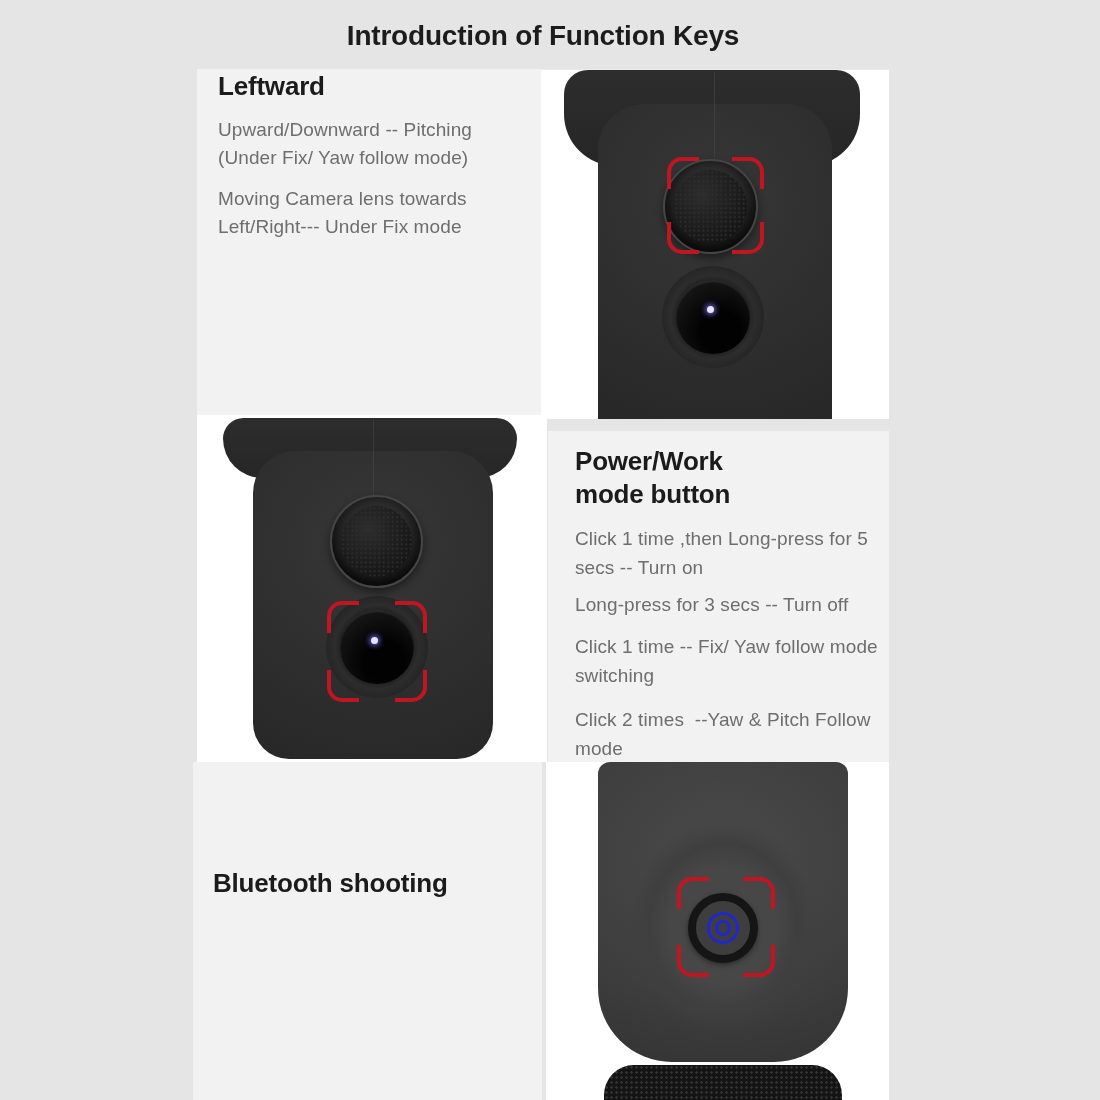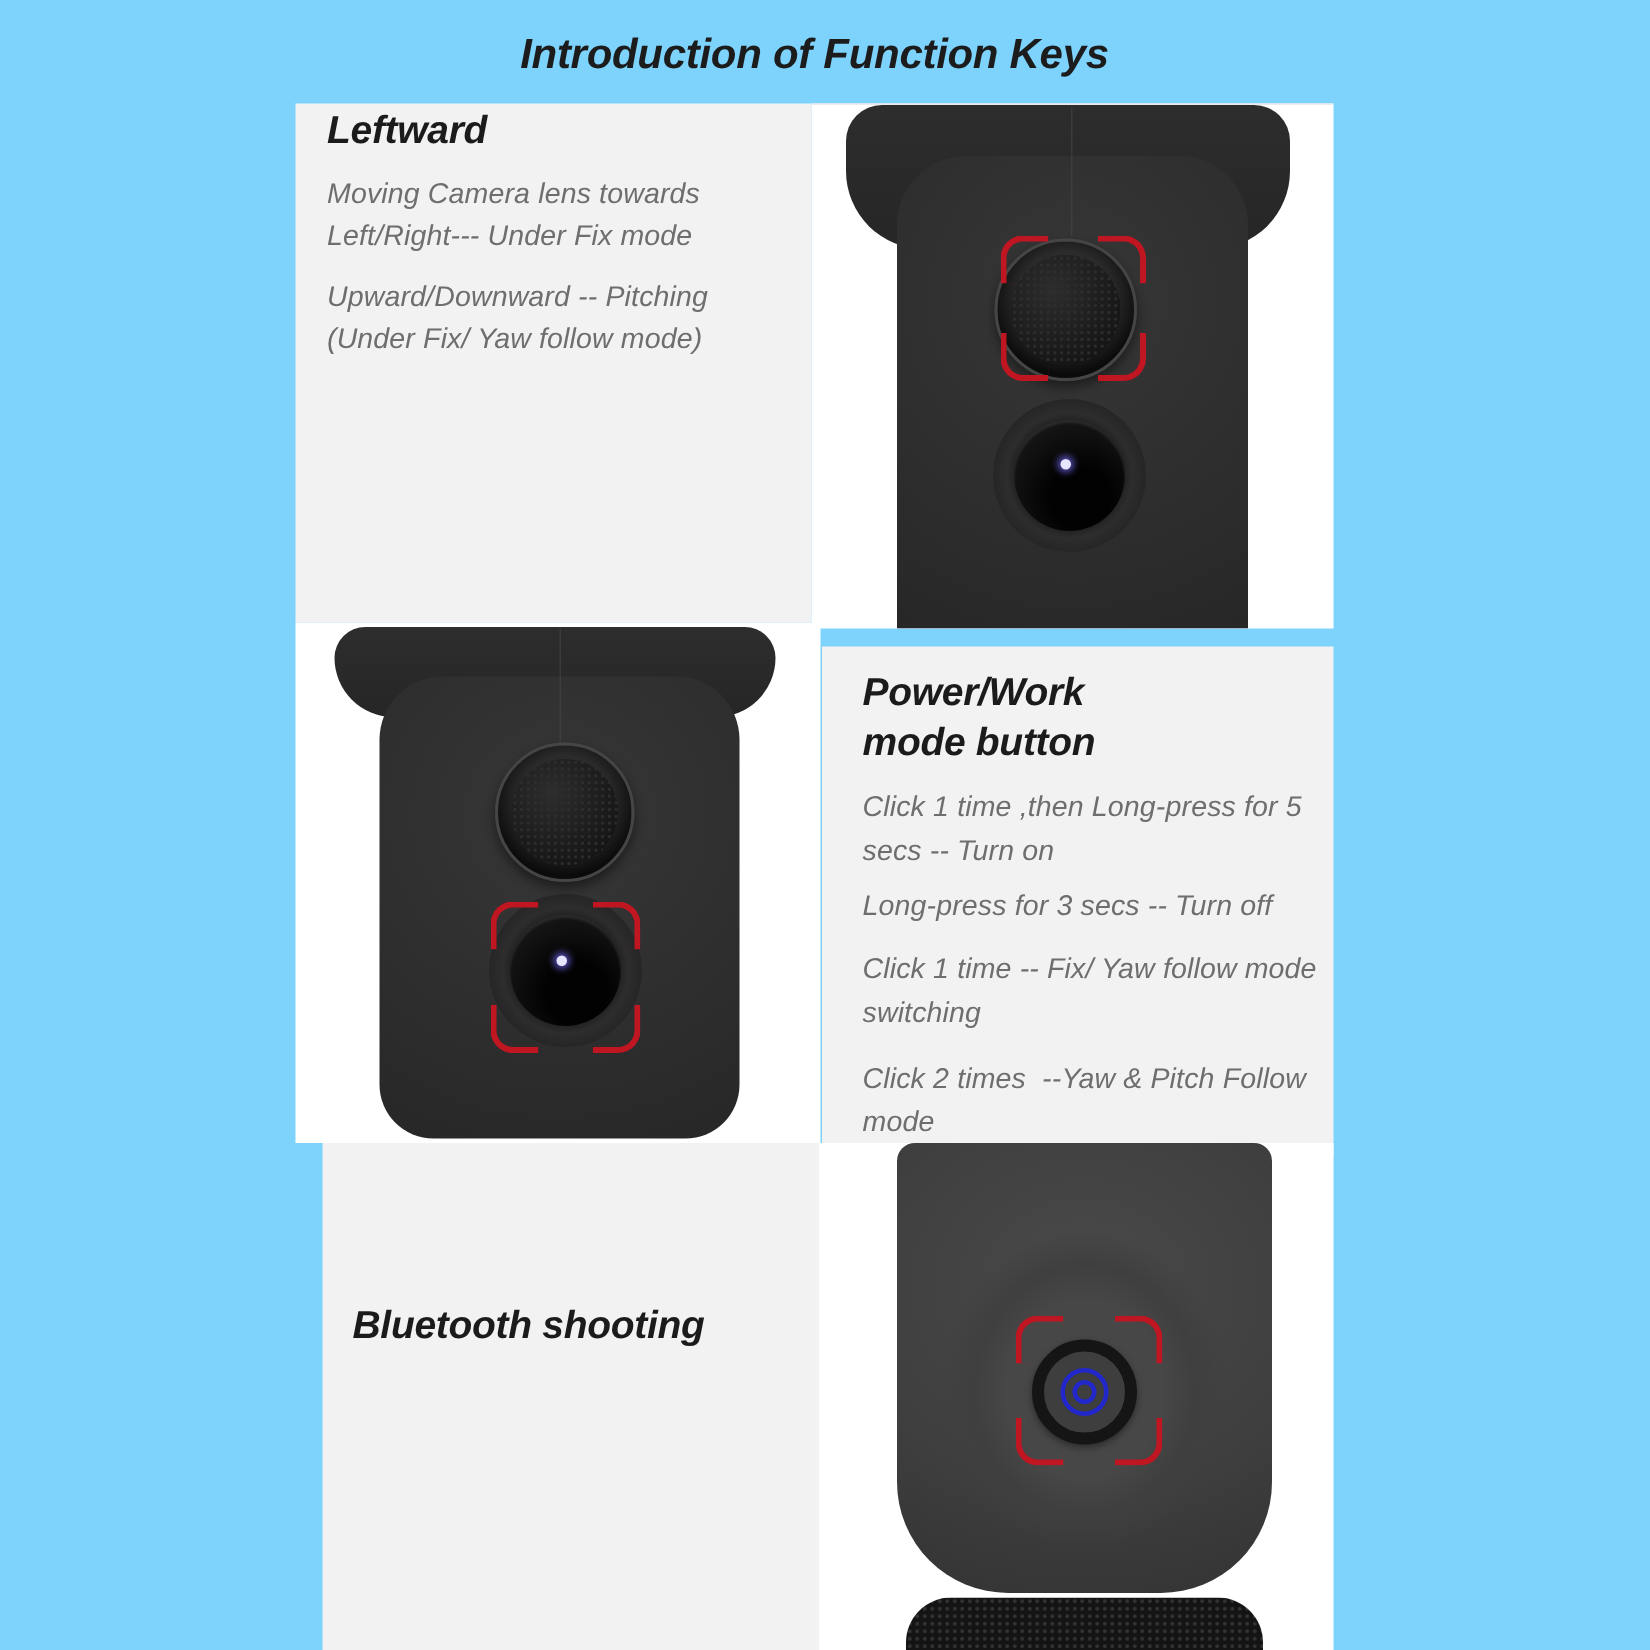--- a/index.html
+++ b/index.html
@@ -1,17 +1,17 @@
 <!DOCTYPE html>
 <html><head>
 <meta charset="utf-8">
 <style>
   html,body{margin:0;padding:0;background:#ffffff;}
-  .page{position:relative;width:1100px;height:1100px;background:#7dd3fc;overflow:hidden;
-        font-family:"Liberation Sans",sans-serif;font-style:italic;}
+  .page{position:relative;width:1100px;height:1100px;background:#e5e5e5;overflow:hidden;
+        font-family:"Liberation Sans",sans-serif;}
 
   
   .title{position:absolute;left:197px;top:16px;width:692px;margin:0;text-align:center;
          font-size:28px;font-weight:700;color:#1c1c1c;letter-spacing:-.2px;line-height:40px;}
   .panel{position:absolute;background:#f2f2f2;box-sizing:border-box;}
   .panel h2{margin:0;font-size:26px;font-weight:700;color:#1b1b1b;line-height:34px;letter-spacing:-.2px;}
   .para{margin:13px 0 0;color:#6e6e6e;font-size:19px;letter-spacing:.1px;}
   .line{display:block;white-space:pre-wrap;}
   .p-joy{padding-left:21px;}
   .p-joy .para{line-height:28px;}
@@ -61,26 +61,26 @@
 </head>
 <body>
 
 <div class="page">
 
   <h1 class="title">Introduction of Function Keys</h1>
 
   <section class="panel p-joy" style="left:197px;top:69px;width:344px;height:346px;">
     <h2>Leftward</h2>
     <p class="para">
+      <span class="line">Upward/Downward -- Pitching</span>
+      <span class="line">(Under Fix/ Yaw follow mode)</span>
+    </p>
+    <p class="para">
       <span class="line">Moving Camera lens towards</span>
       <span class="line">Left/Right--- Under Fix mode</span>
-    </p>
-    <p class="para">
-      <span class="line">Upward/Downward -- Pitching</span>
-      <span class="line">(Under Fix/ Yaw follow mode)</span>
     </p>
   </section>
 
   <figure class="photo" style="left:541px;top:69px;width:348px;height:349px;border-top:1px solid #ececec;">
     <div class="cap" style="left:23px;top:0;width:296px;height:96px;border-radius:24px 24px 52px 52px;"></div>
     <div class="dev-body" style="left:57px;top:34px;width:234px;height:315px;border-radius:46px 46px 0 0;"></div>
     <div class="seam" style="left:173px;top:2px;height:86px;"></div>
     <div class="joystick" style="left:122px;top:89px;width:95px;height:95px;">
       <div class="joy-pad"></div>
     </div>
@@ -130,21 +130,21 @@
     <p class="para">
       <span class="line">Click 1 time -- Fix/ Yaw follow mode</span>
       <span class="line">switching</span>
     </p>
     <p class="para" style="margin-top:15px;">
       <span class="line">Click 2 times  --Yaw &amp; Pitch Follow</span>
       <span class="line">mode</span>
     </p>
   </section>
 
-  <section class="panel p-blu" style="left:215px;top:762px;width:349px;height:338px;">
+  <section class="panel p-blu" style="left:193px;top:762px;width:349px;height:338px;">
     <h2>Bluetooth shooting</h2>
   </section>
 
   <figure class="photo" style="left:546px;top:762px;width:343px;height:338px;">
     <div class="body3" style="left:52px;top:0;width:250px;height:300px;border-radius:12px 12px 74px 74px;"></div>
     <div class="pod" style="left:82px;top:58px;width:190px;height:212px;"></div>
     <div class="btbtn" style="left:142px;top:131px;width:70px;height:70px;">
       <div class="bt-ring" style="left:11px;top:11px;width:32px;height:32px;"></div>
       <div class="bt-ring" style="left:19px;top:19px;width:16px;height:16px;"></div>
     </div>

